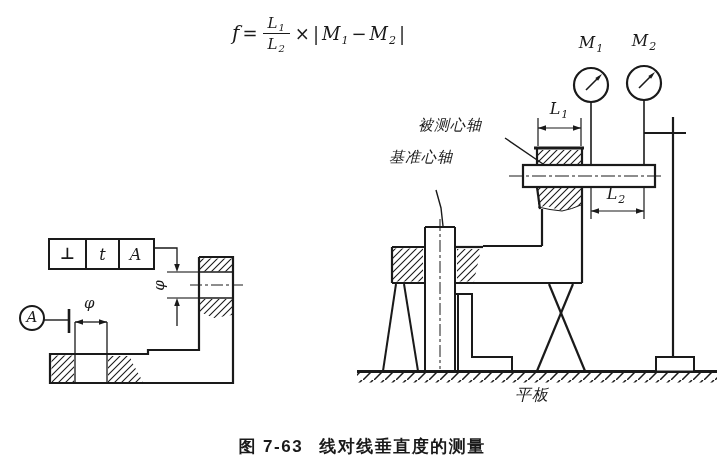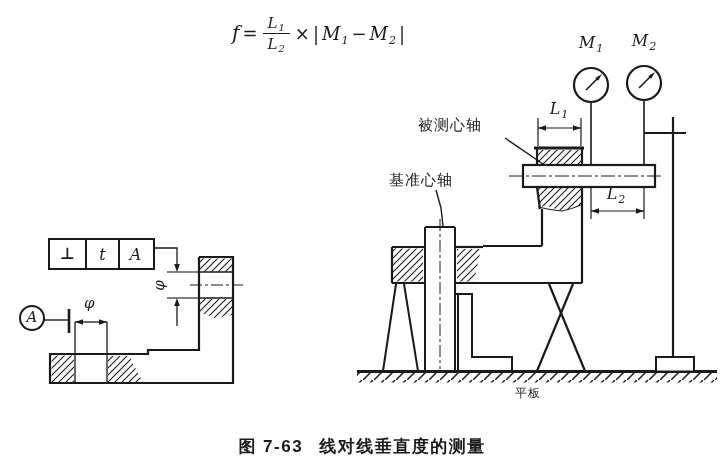--- a/index.html
+++ b/index.html
@@ -3,21 +3,21 @@
 <meta charset="utf-8">
 <style>
   html,body{margin:0;padding:0;background:#e8e8e8;}
   .stage{position:relative;width:724px;height:472px;background:#ffffff;overflow:hidden;
          font-family:"Liberation Sans",sans-serif;color:#1a1a1a;}
   .stage svg{position:absolute;left:0;top:0;}
   .t{position:absolute;color:#1a1a1a;white-space:nowrap;line-height:1;}
   .ser{font-family:"DejaVu Serif","Liberation Serif",serif;font-style:italic;}
   .up{font-family:"DejaVu Serif","Liberation Serif",serif;font-style:normal;}
   .sb{font-size:11px;font-style:italic;position:relative;top:4px;margin-left:1px;}
-  .cjk{font-family:"Liberation Sans",sans-serif;font-size:15px;letter-spacing:1px;font-weight:500;}
+  .cjk{font-family:"Liberation Sans",sans-serif;font-size:15px;letter-spacing:1px;font-weight:500;font-style:italic;}
   
   .formula{position:absolute;left:232px;top:6px;height:54px;display:flex;align-items:center;gap:3px;}
   .formula .lhs{font-size:20px;}
   .formula .op{font-size:18px;}
   .frac{display:inline-flex;flex-direction:column;align-items:center;margin:0 2px;}
   .frac .num{font-size:15px;padding:0 5px 1px 5px;border-bottom:1.6px solid #1a1a1a;}
   .frac .den{font-size:15px;padding:1px 5px 0 5px;}
   .frac .sb{font-size:10px;top:3px;}
   .mterm{font-size:18px;}
   
@@ -210,20 +210,20 @@
   <span class="t ser" style="left:577px;top:35px;width:28px;text-align:center;font-size:16px;">
     <span>M</span><span class="sb">1</span></span>
   <span class="t ser" style="left:630px;top:33px;width:28px;text-align:center;font-size:16px;">
     <span>M</span><span class="sb">2</span></span>
   <span class="t ser" style="left:546px;top:101px;width:26px;text-align:center;font-size:16px;">
     <span>L</span><span class="sb">1</span></span>
   <span class="t ser" style="left:603px;top:186px;width:26px;text-align:center;font-size:16px;">
     <span>L</span><span class="sb">2</span></span>
 
   <span class="t cjk" style="left:418px;top:117px;">被测心轴</span>
-  <span class="t cjk" style="left:389px;top:172px;">基准心轴</span>
-  <span class="t cjk" style="left:515px;top:387px;font-size:12px;">平板</span>
+  <span class="t cjk" style="left:389px;top:149px;">基准心轴</span>
+  <span class="t cjk" style="left:515px;top:387px;font-size:16px;">平板</span>
 
   <div class="caption">
     <span>图 7-63</span><span class="gap">线对线垂直度的测量</span>
   </div>
 
 </div>
 
 </body></html>

